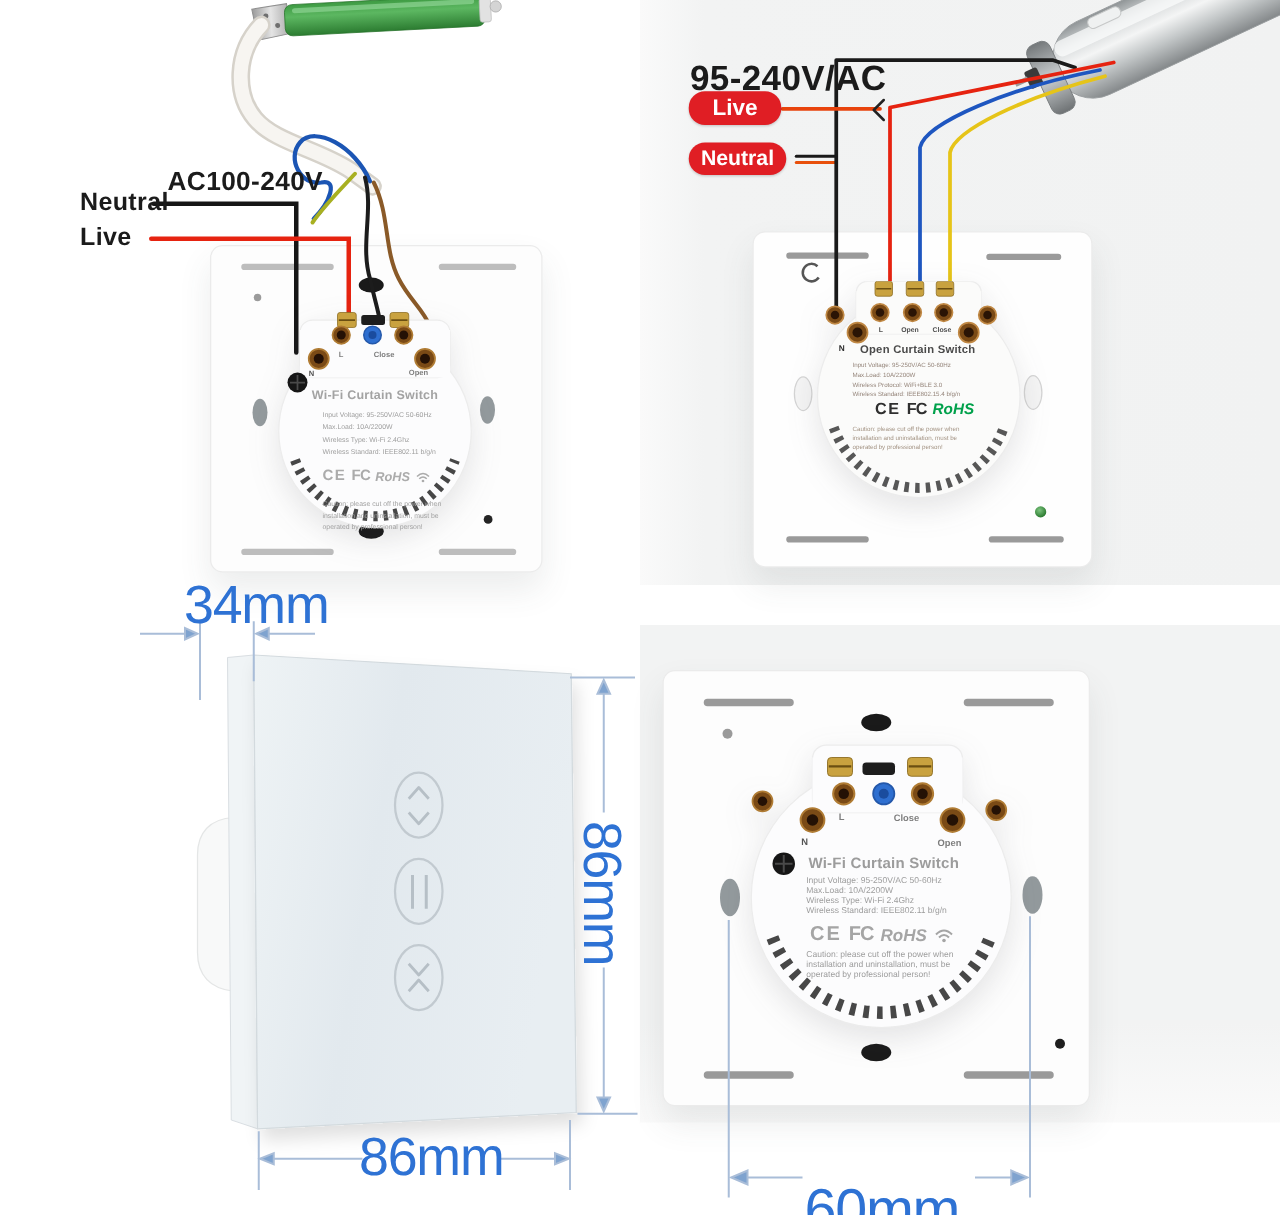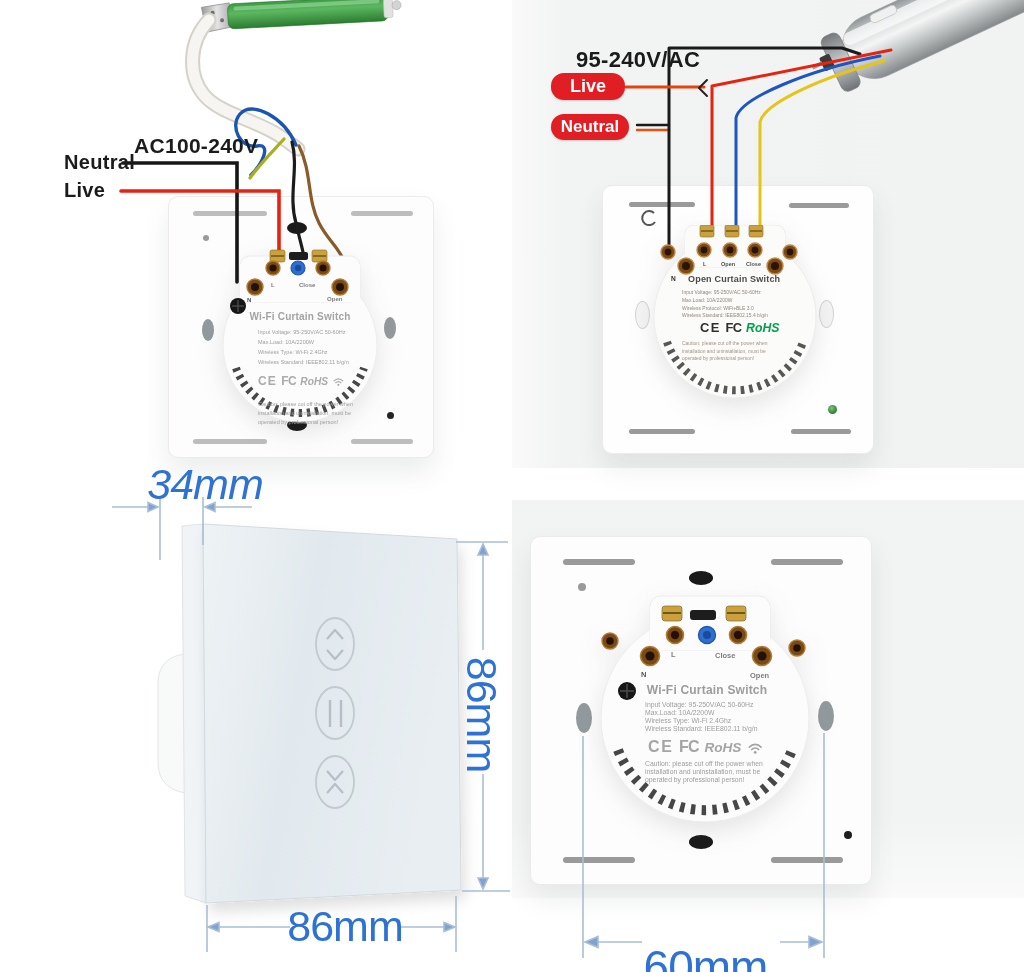--- a/index.html
+++ b/index.html
@@ -338,21 +338,21 @@
         <path d="M5,10 Q10,5 15,10" fill="none" stroke="#ababab" stroke-width="2"></path>
         <circle cx="10" cy="13" r="1.8" fill="#ababab"></circle>
       </svg>
     </div>
     <div class="mt caut" style="left:258px;top:399px;font-size:11px;line-height:18px;color:#a0a0a0;transform:scale(.5);">
       <div>Caution: please cut off the power when</div>
       <div>installation and uninstallation, must be</div>
       <div>operated by professional person!</div>
     </div>
 
-    <div class="lbl hand" style="left:576px;top:47px;font-size:22px;">95-240V/AC</div>
+    <div class="lbl hand" style="left:552px;top:47px;font-size:28px;">95-240V/AC</div>
     <div class="badge" style="left:551px;top:73px;width:74px;height:27px;font-size:18px;">Live</div>
     <div class="badge" style="left:551px;top:114px;width:78px;height:26px;font-size:17px;">Neutral</div>
 
     <div class="term" style="left:703px;top:261px;font-size:11px;transform:scale(.5);color:#4f4f4f;">L</div>
     <div class="term" style="left:721px;top:261px;font-size:11px;transform:scale(.5);color:#4f4f4f;">Open</div>
     <div class="term" style="left:746px;top:261px;font-size:11px;transform:scale(.5);color:#4f4f4f;">Close</div>
     <div class="term" style="left:671px;top:275px;font-size:11px;transform:scale(.6);color:#2e2e2e;">N</div>
     <div class="mtitle" style="left:688px;top:274px;font-size:9px;color:#4a4a4a;letter-spacing:.2px;">Open Curtain Switch</div>
     <div class="mt specs" style="left:682px;top:289px;font-size:11px;line-height:17px;color:#95857a;transform:scale(.45);">
       <div>Input Voltage: 95-250V/AC 50-60Hz</div>
@@ -364,21 +364,21 @@
       <span class="ce" style="font-size:19px;">CE</span>
       <span class="fcc" style="font-size:19px;">FC</span>
       <span class="rohs" style="font-size:18px;color:#00a14b;">RoHS</span>
     </div>
     <div class="mt caut" style="left:682px;top:340px;font-size:11px;line-height:16px;color:#a39383;transform:scale(.45);">
       <div>Caution: please cut off the power when</div>
       <div>installation and uninstallation, must be</div>
       <div>operated by professional person!</div>
     </div>
 
-    <div class="dimtxt" style="left:130px;top:460px;width:150px;font-style:italic;">34mm</div>
+    <div class="dimtxt" style="left:130px;top:460px;width:150px;">34mm</div>
     <div class="dimtxt" style="left:401px;top:690px;width:160px;transform:rotate(90deg);">86mm</div>
     <div class="dimtxt" style="left:270px;top:902px;width:150px;">86mm</div>
 
     <div class="term" style="left:671px;top:650px;font-size:11px;transform:scale(.68);color:#7d7d7d;">L</div>
     <div class="term" style="left:715px;top:651px;font-size:11px;transform:scale(.68);color:#7d7d7d;">Close</div>
     <div class="term" style="left:641px;top:670px;font-size:11px;transform:scale(.68);color:#555;">N</div>
     <div class="term" style="left:750px;top:671px;font-size:11px;transform:scale(.68);color:#7d7d7d;">Open</div>
     <div class="mtitle" style="left:643px;top:683px;width:128px;font-size:12px;color:#9c9c9c;letter-spacing:.2px;">Wi-Fi Curtain Switch</div>
     <div class="mt specs" style="left:645px;top:701px;font-size:11px;line-height:13px;color:#9d9d9d;transform:scale(.62);">
       <div>Input Voltage: 95-250V/AC 50-60Hz</div>

